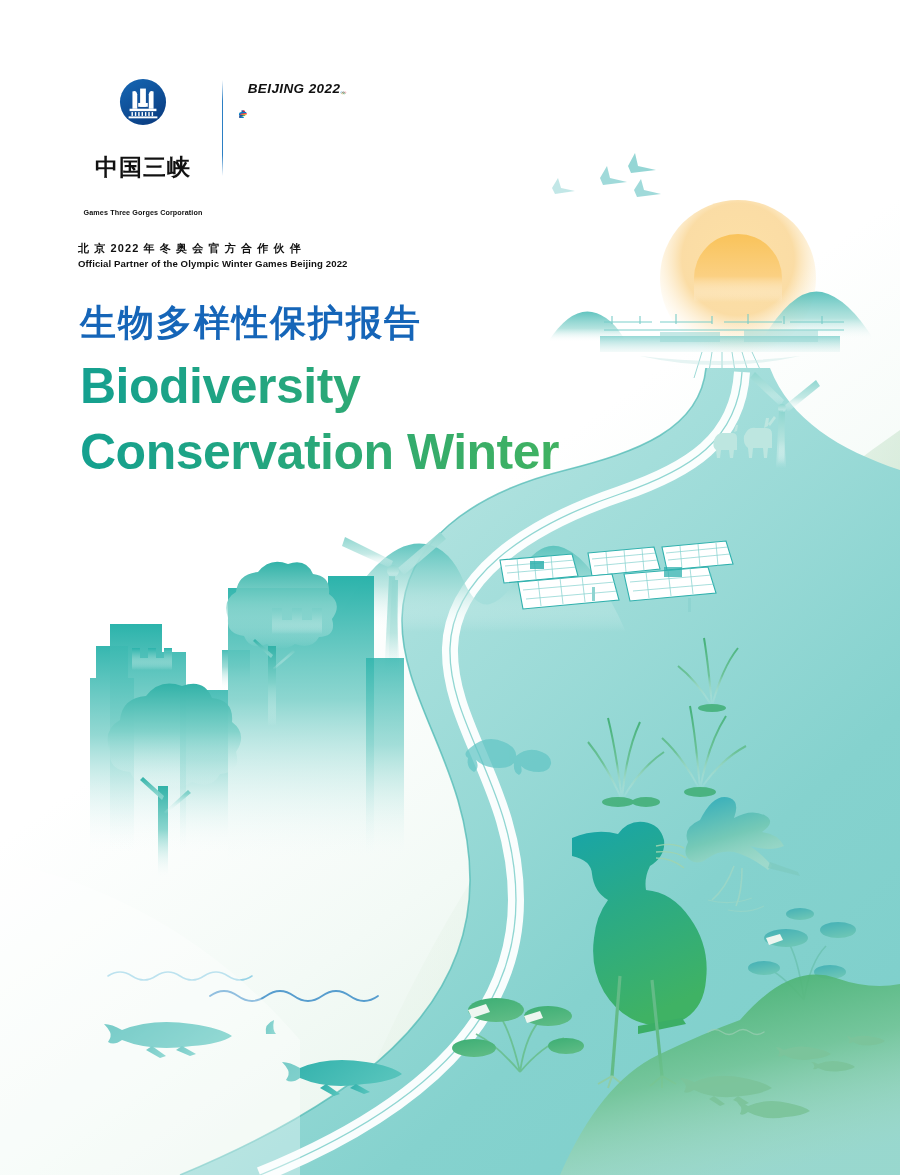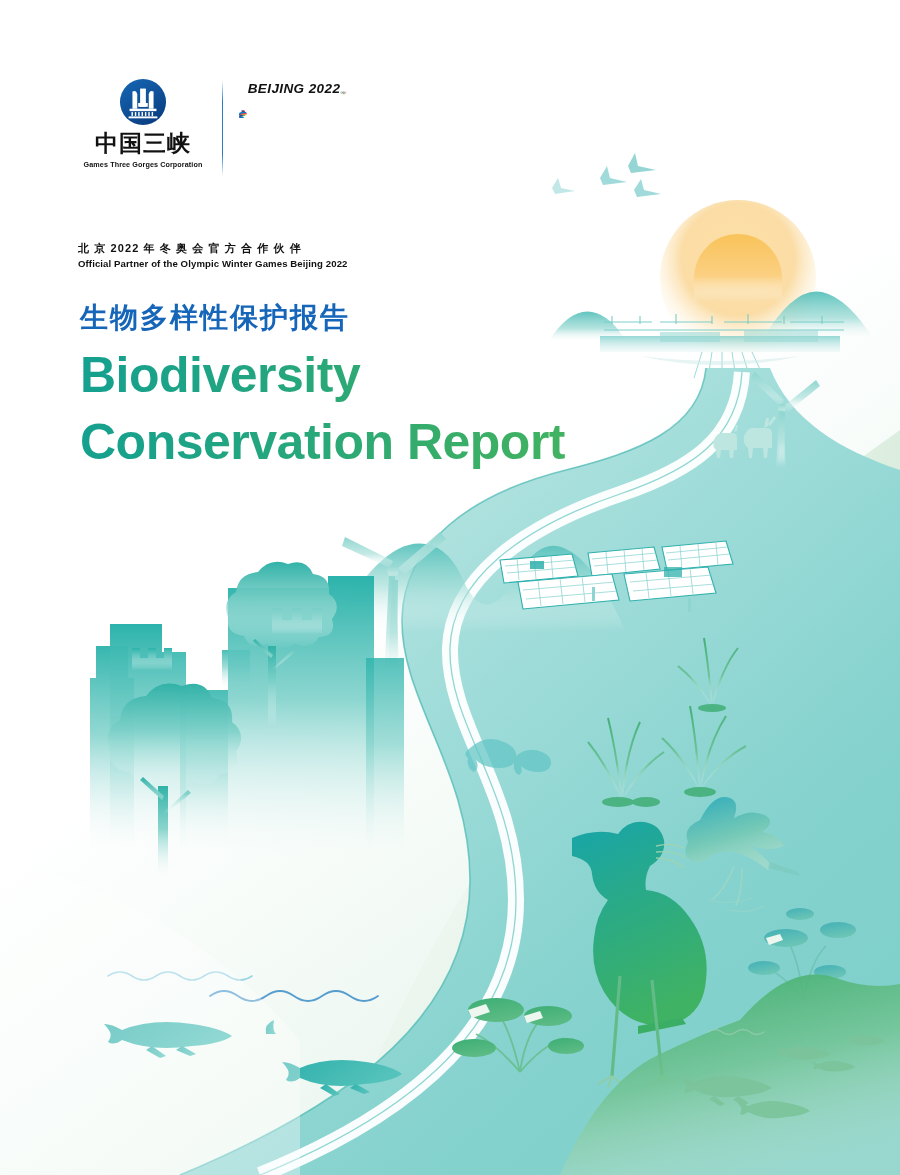--- a/index.html
+++ b/index.html
@@ -6,37 +6,37 @@
   body{font-family:"Liberation Sans","DejaVu Sans",sans-serif;}
   #cover{
     position:relative;width:900px;height:1175px;overflow:hidden;
     background:#ffffff;
   }
   
   #art{position:absolute;inset:0;width:900px;height:1175px;}
   
   .logo-block{position:absolute;left:78px;top:78px;width:280px;height:160px;}
   .logo-row{display:flex;align-items:flex-start;height:108px;}
-  .ctg{width:130px;display:flex;flex-direction:column;align-items:center;}
+  .ctg{width:130px;display:flex;flex-direction:column;align-items:center;gap:24px;}
   .ctg-mark{width:48px;height:48px;}
   .ctg-cn{height:26px;margin-top:4px;}
   .ctg-en{height:11px;margin-top:3px;}
   .divider{width:1px;height:96px;margin:2px 14px 0 14px;
     background:linear-gradient(to bottom,#ffffff 0%,#2b7fc4 22%,#2b7fc4 78%,#ffffff 100%);}
   .b2022{width:112px;display:flex;flex-direction:row;align-items:flex-start;}
   .b2022-emblem{width:96px;height:72px;}
   .b2022-word{height:18px;margin-top:2px;}
   .b2022-rings{width:78px;height:24px;margin-top:3px;}
   .partner{position:absolute;left:78px;top:202px;width:300px;}
   .partner-cn{height:14px;display:block;}
   .partner-en{height:12px;display:block;margin-top:3px;}
   
   .titles{position:absolute;left:80px;top:300px;width:520px;}
   .title-cn{
-    font-size:28px;font-weight:bold;letter-spacing:2px;color:#1565b8;
+    font-size:36px;font-weight:bold;letter-spacing:2px;color:#1565b8;
     line-height:1.3;margin:0 0 6px 0;white-space:nowrap;
     font-family:"Liberation Sans","DejaVu Sans",sans-serif;
   }
   .title-en{
     font-size:50px;font-weight:bold;line-height:1.33;margin:0;
     letter-spacing:-0.5px;
     background:linear-gradient(95deg,#14a090 0%,#24a67e 38%,#37ad69 70%,#44b45f 100%);
     -webkit-background-clip:text;background-clip:text;color:transparent;
     -webkit-text-fill-color:transparent;
     font-family:"Liberation Sans","DejaVu Sans",sans-serif;
@@ -435,17 +435,17 @@
 
   <div class="partner">
     <span class="partner-cn" style="font-size:11px;font-weight:bold;letter-spacing:1.1px;color:#111;white-space:nowrap;margin-top:39px;">北 京 2022 年 冬 奥 会 官 方 合 作 伙 伴</span>
     <span class="partner-en" style="font-size:9.6px;font-weight:bold;letter-spacing:0.1px;color:#111;white-space:nowrap;">Official Partner of the Olympic Winter Games Beijing 2022</span>
   </div>
 
   <div class="titles">
     <h1 class="title-cn">生物多样性保护报告</h1>
     <h2 class="title-en">
       <span class="l1">Biodiversity</span>
-      <span class="l2">Conservation Report</span>
+      <span class="l2">Conservation Winter</span>
     </h2>
   </div>
 
 </div>
 
 </body></html>

